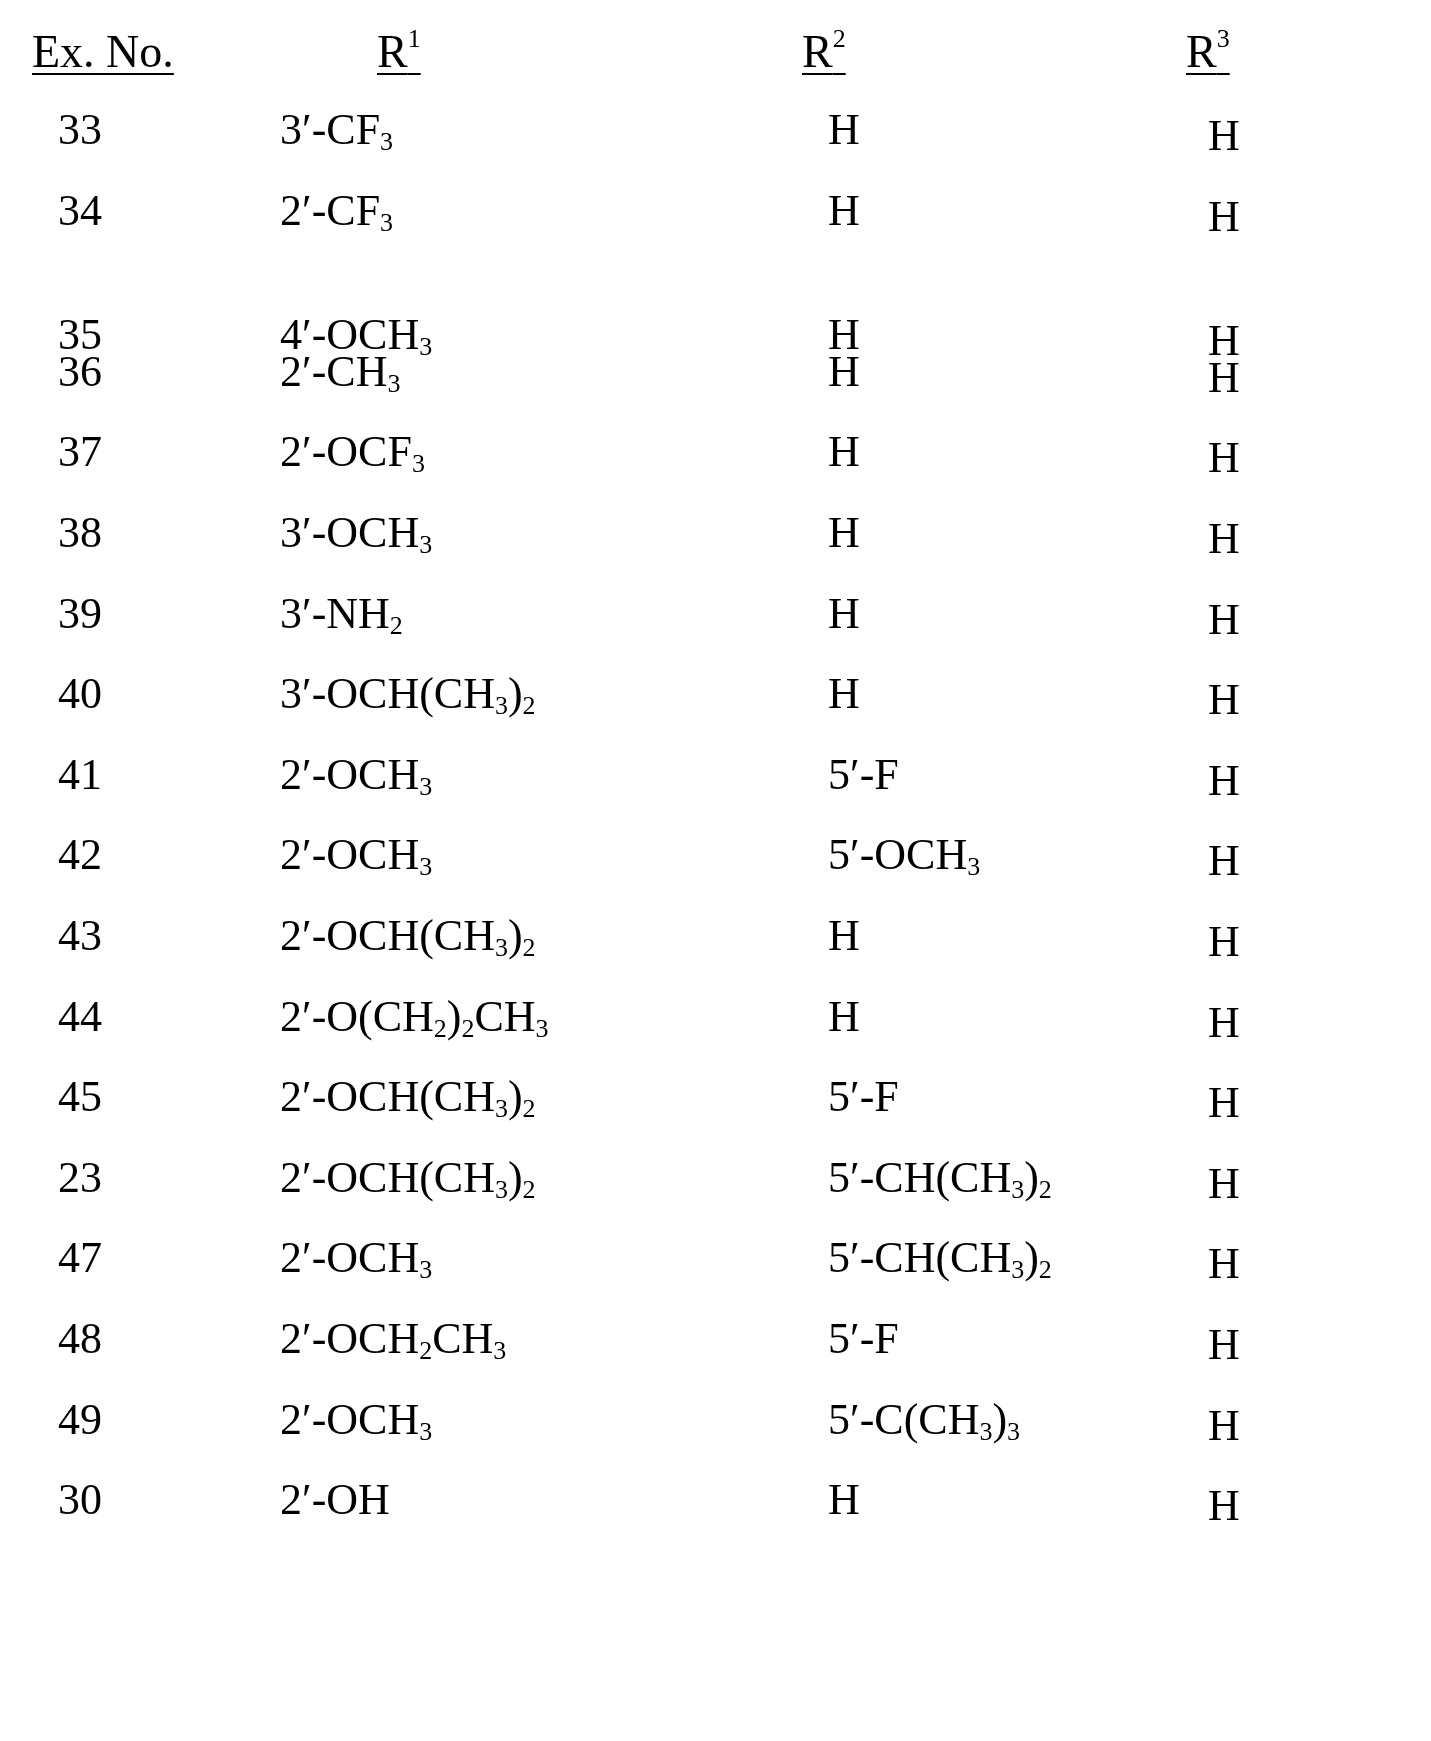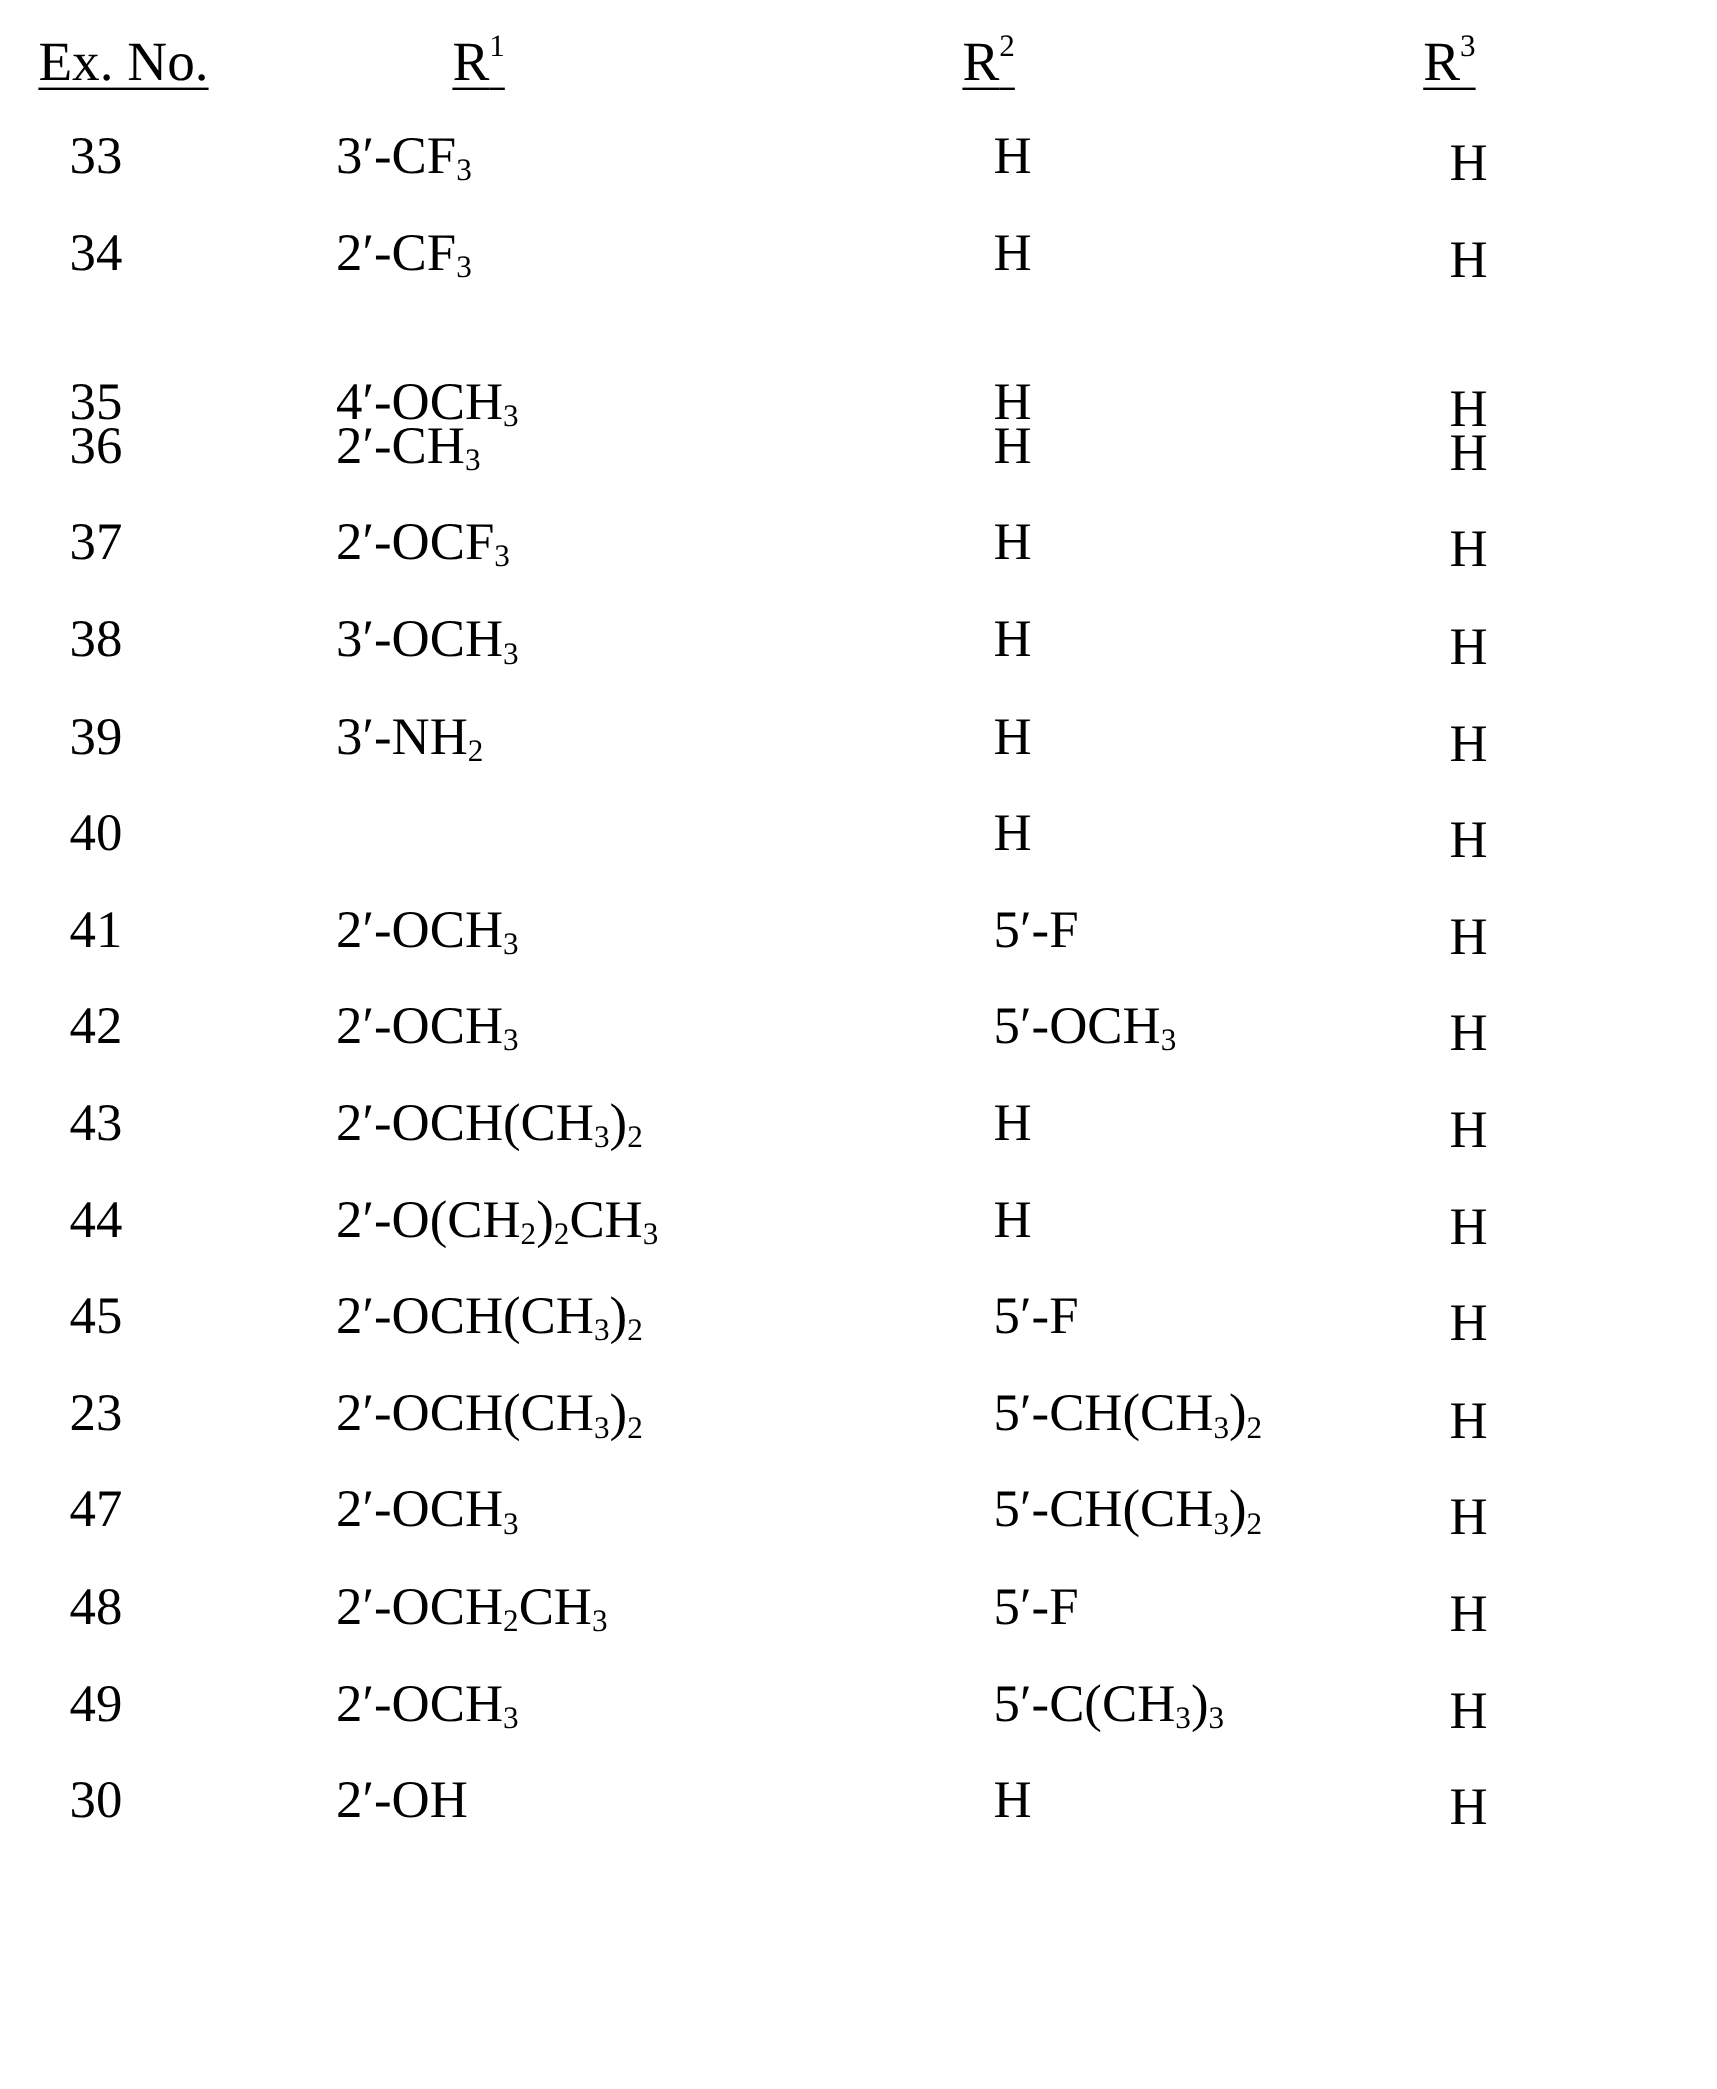--- a/index.html
+++ b/index.html
@@ -114,20 +114,21 @@
         <div class="cell c-r3">H</div>
       </div>
       <div class="row" style="top: 583.6px;">
         <div class="cell c-ex">39</div>
         <div class="cell c-r1"><span>3′-NH</span><sub>2</sub></div>
         <div class="cell c-r2"><span>H</span></div>
         <div class="cell c-r3">H</div>
       </div>
       <div class="row" style="top: 664.2px;">
         <div class="cell c-ex">40</div>
+        <div class="cell c-r1"><span>3′-OCH(CH</span><sub>3</sub><span>)</span><sub>2</sub></div>
         <div class="cell c-r2"><span>H</span></div>
         <div class="cell c-r3">H</div>
       </div>
       <div class="row" style="top: 744.8px;">
         <div class="cell c-ex">41</div>
         <div class="cell c-r1"><span>2′-OCH</span><sub>3</sub></div>
         <div class="cell c-r2"><span>5′-F</span></div>
         <div class="cell c-r3">H</div>
       </div>
       <div class="row" style="top: 825.4px;">

